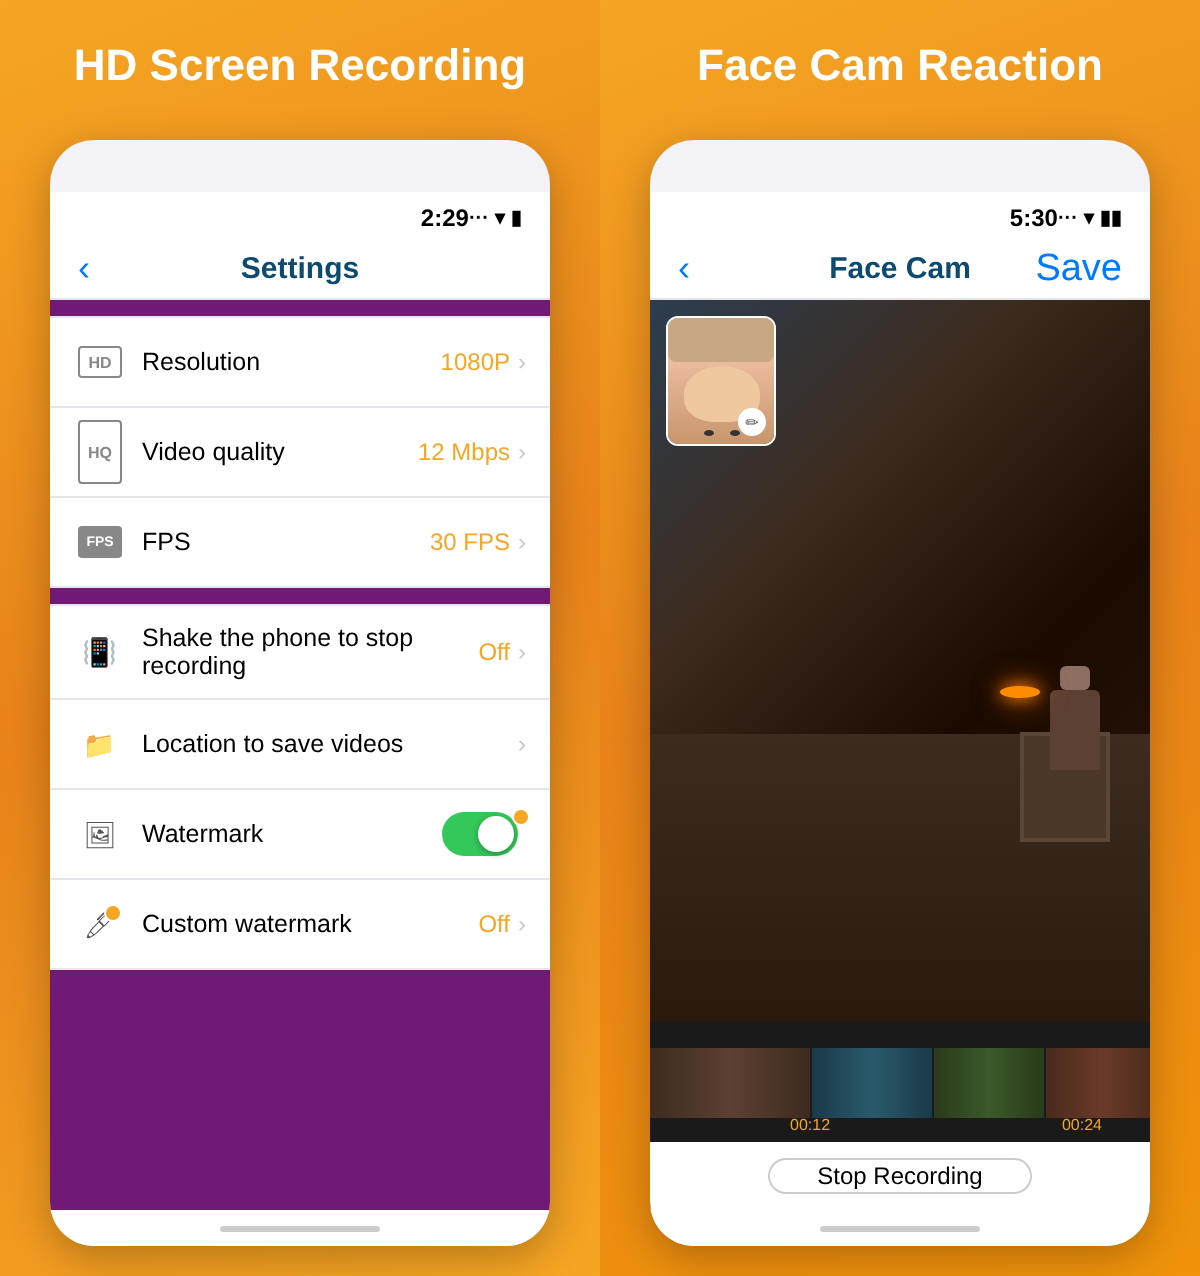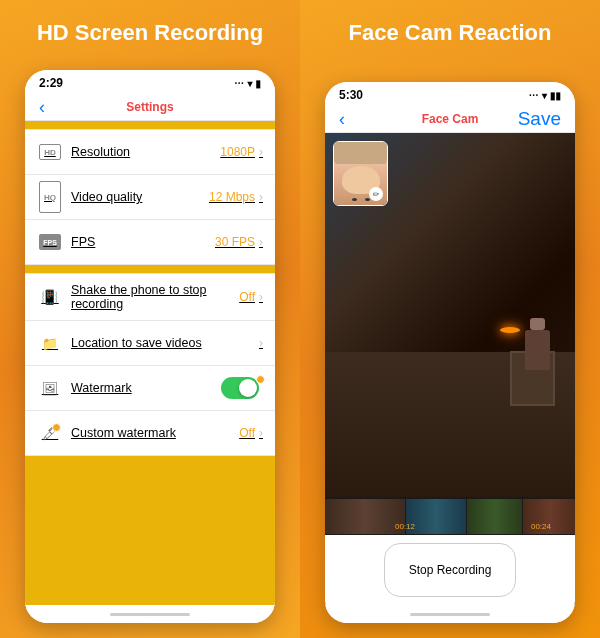--- a/index.html
+++ b/index.html
@@ -18,21 +18,20 @@
       flex-direction: column;
       align-items: center;
       padding: 20px 10px 15px;
       position: relative;
     }
     .panel-left {
       background: linear-gradient(160deg, #f5a623 0%, #e8821a 50%, #f5a623 100%);
     }
     .panel-right {
       background: linear-gradient(160deg, #f5a623 0%, #e8821a 50%, #f0930a 100%);
-      gap: 12px;
     }
 
     .panel-title {
       font-size: 22px;
       font-weight: 700;
       color: #fff;
       text-align: center;
       margin-bottom: 24px;
       line-height: 1.2;
     }
@@ -46,25 +45,26 @@
       width: 250px;
       flex: 1;
       display: flex;
       flex-direction: column;
     }
 
     
     .status-bar {
       background: #fff;
       display: flex;
-      justify-content: space-between;
+      justify-content: flex-end;
       align-items: center;
       padding: 6px 14px 4px;
       font-size: 11px;
       font-weight: 600;
+      margin-top: 26px;
     }
     .status-time { font-size: 12px; font-weight: 700; }
     .status-icons { display: flex; gap: 3px; align-items: center; font-size: 10px; }
 
     
     .nav-bar {
       background: #fff;
       display: flex;
       align-items: center;
       justify-content: center;
@@ -73,38 +73,37 @@
       position: relative;
     }
     .nav-back {
       position: absolute;
       left: 14px;
       font-size: 18px;
       color: #007aff;
       cursor: pointer;
     }
     .nav-title {
-      font-size: 12px;
+      font-size: 15px;
       font-weight: 600;
-      color: #ef4444;
+      color: #0c4a6e;
     }
     .nav-action {
       position: absolute;
       right: 14px;
       font-size: 19px;
       color: #007aff;
       cursor: pointer;
     }
 
     
     .settings-list {
       flex: 1;
-      background: #eab308;
-      overflow: hidden;
-      text-decoration: underline;
+      background: #701a75;
+      overflow: hidden;
     }
     .settings-section {
       background: #fff;
       margin: 8px 0 0;
       border-top: 1px solid #e5e5ea;
       border-bottom: 1px solid #e5e5ea;
     }
     .settings-row {
       display: flex;
       align-items: center;
@@ -299,21 +298,21 @@
       display: flex;
       align-items: center;
       justify-content: center;
       font-size: 8px;
       color: #555;
     }
 
     
     .timeline-area {
       background: #1a1a1a;
-      height: 38px;
+      height: 60px;
       display: flex;
       align-items: center;
       overflow: hidden;
       position: relative;
     }
     .timeline-strip {
       display: flex;
       height: 35px;
       gap: 1px;
       align-items: stretch;
@@ -354,21 +353,21 @@
     .stop-area {
       background: #fff;
       padding: 8px 12px;
       display: flex;
       justify-content: center;
       align-items: center;
     }
     .stop-btn {
       border: 1.5px solid #ccc;
       border-radius: 16px;
-      padding: 19px 24px;
+      padding: 1px 24px;
       font-size: 12px;
       font-weight: 500;
       color: #000;
       background: #fff;
       cursor: pointer;
     }
 
     
     .badge-dot {
       width: 9px;

